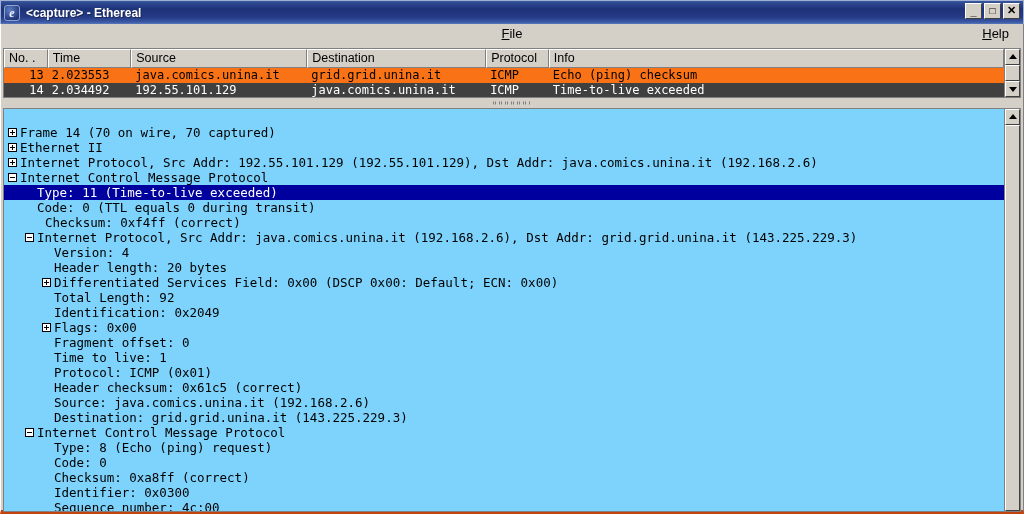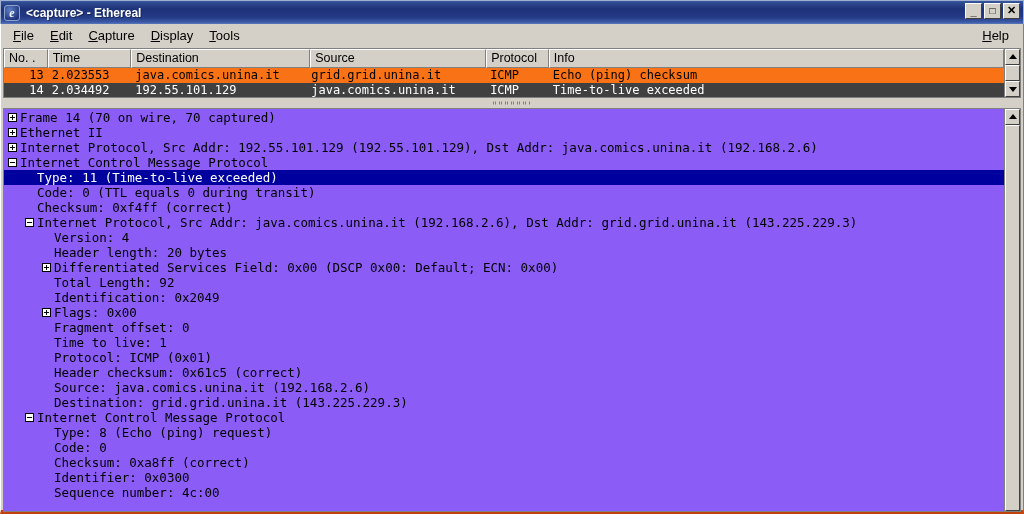--- a/index.html
+++ b/index.html
@@ -97,20 +97,21 @@
   .menubar {
     height: 22px;
     background: #d4d0c8;
     border-left: 1px solid #ffffff;
     border-right: 1px solid #808080;
     display: flex;
     align-items: center;
     position: relative;
     box-sizing: border-box;
     padding: 0 4px;
+    flex-direction: column;
   }
   .menu-item {
     padding: 2px 8px;
     font-size: 13px;
     color: #000000;
     cursor: default;
     white-space: nowrap;
     font-family: "Liberation Sans", sans-serif;
   }
   .menu-item .mn { text-decoration: underline; }
@@ -270,26 +271,26 @@
 
   
   .detail-pane {
     position: relative;
     display: flex;
     height: 404px;
     box-sizing: border-box;
   }
   .detail-body {
     flex: 1 1 auto;
-    background: #8b5cf6;
+    background: #7dd3fc;
     border: 1px solid #808080;
     border-right: none;
     box-sizing: border-box;
     overflow: hidden;
-    padding-top: 1px;
+    padding-top: 16px;
   }
   .tline {
     height: 15px;
     line-height: 15px;
     font-family: "DejaVu Sans Mono", monospace;
     font-size: 12.5px;
     white-space: nowrap;
     color: #000000;
     display: flex;
     align-items: center;
@@ -363,22 +364,22 @@
     <div class="menu-item help-item"><span class="mn">H</span>elp</div>
   </div>
 
   <div class="client">
 
     <div class="list-pane">
       <div class="list-body-wrap">
         <div class="col-header" id="col-header">
             <div class="col-head c-no">No. .</div>
             <div class="col-head c-time">Time</div>
+            <div class="col-head c-src">Source</div>
             <div class="col-head c-dst">Destination</div>
-            <div class="col-head c-src">Source</div>
             <div class="col-head c-proto">Protocol</div>
             <div class="col-head c-info">Info</div>
           </div>
         <div id="packet-rows">
             <div class="row">
               <div class="cell c-no num">13</div>
               <div class="cell c-time">2.023553</div>
               <div class="cell c-src">java.comics.unina.it</div>
               <div class="cell c-dst">grid.grid.unina.it</div>
               <div class="cell c-proto">ICMP</div>
@@ -430,21 +431,21 @@
             <span class="tlabel">Internet Control Message Protocol</span>
           </div>
           <div class="tline selected" style="padding-left: 21px;">
             <span class="twist spacer"></span>
             <span class="tlabel">Type: 11 (Time-to-live exceeded)</span>
           </div>
           <div class="tline" style="padding-left: 21px;">
             <span class="twist spacer"></span>
             <span class="tlabel">Code: 0 (TTL equals 0 during transit)</span>
           </div>
-          <div class="tline" style="padding-left: 21px;">
+          <div class="tline" style="padding-left: 21px; margin-left: 8px;">
             <span class="twist spacer"></span>
             <span class="tlabel">Checksum: 0xf4ff (correct)</span>
           </div>
           <div class="tline" style="padding-left: 21px;">
             <span class="twist"></span>
             <span class="tlabel">Internet Protocol, Src Addr: java.comics.unina.it (192.168.2.6), Dst Addr: grid.grid.unina.it (143.225.229.3)</span>
           </div>
           <div class="tline" style="padding-left: 38px;">
             <span class="twist spacer"></span>
             <span class="tlabel">Version: 4</span>

